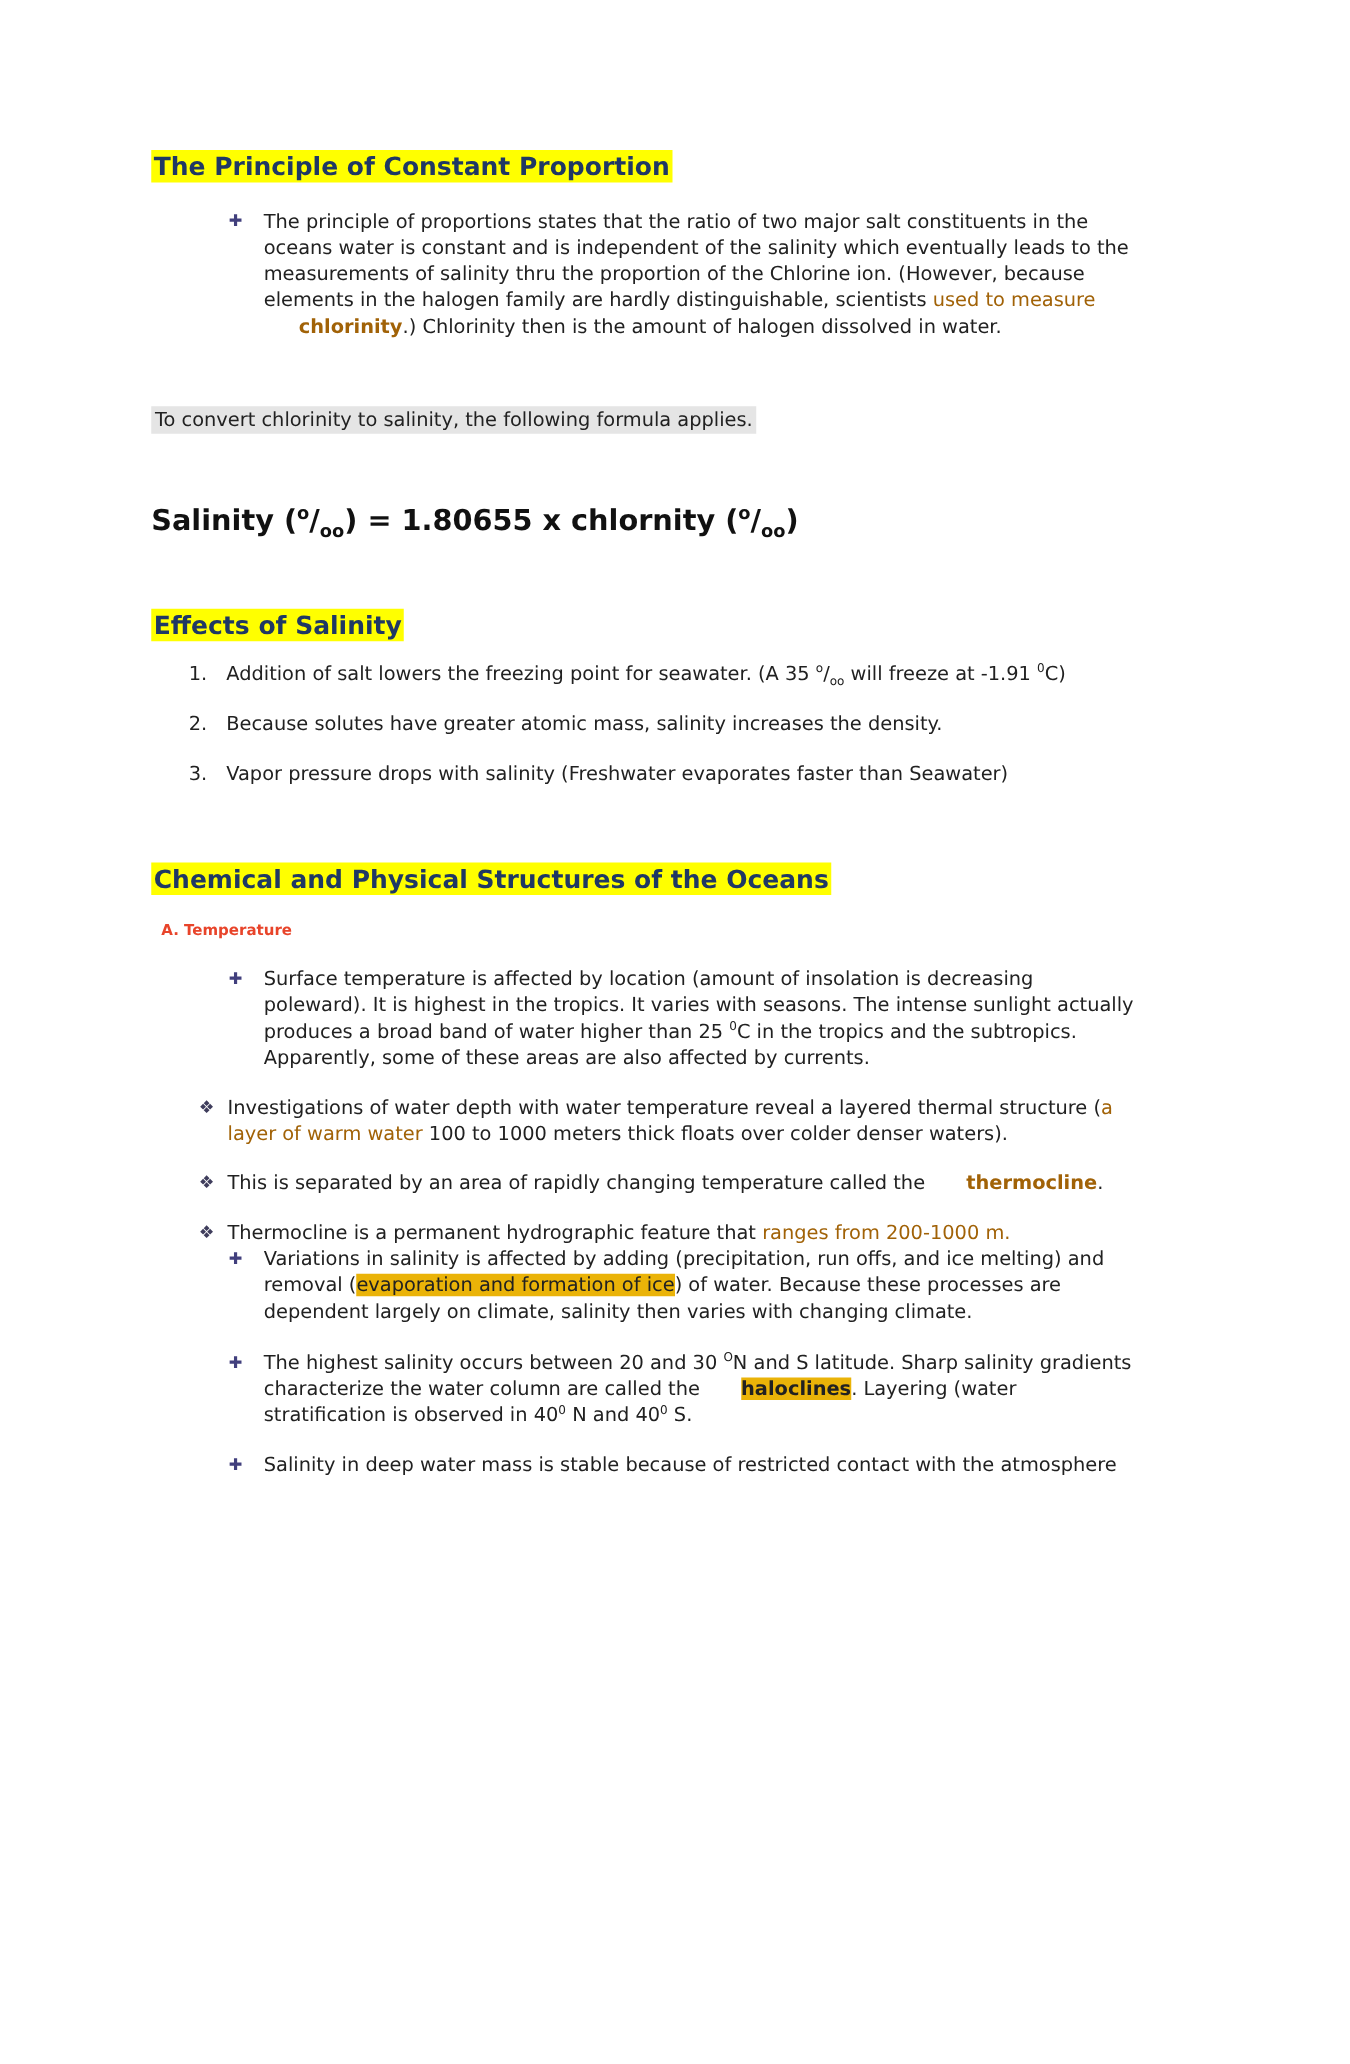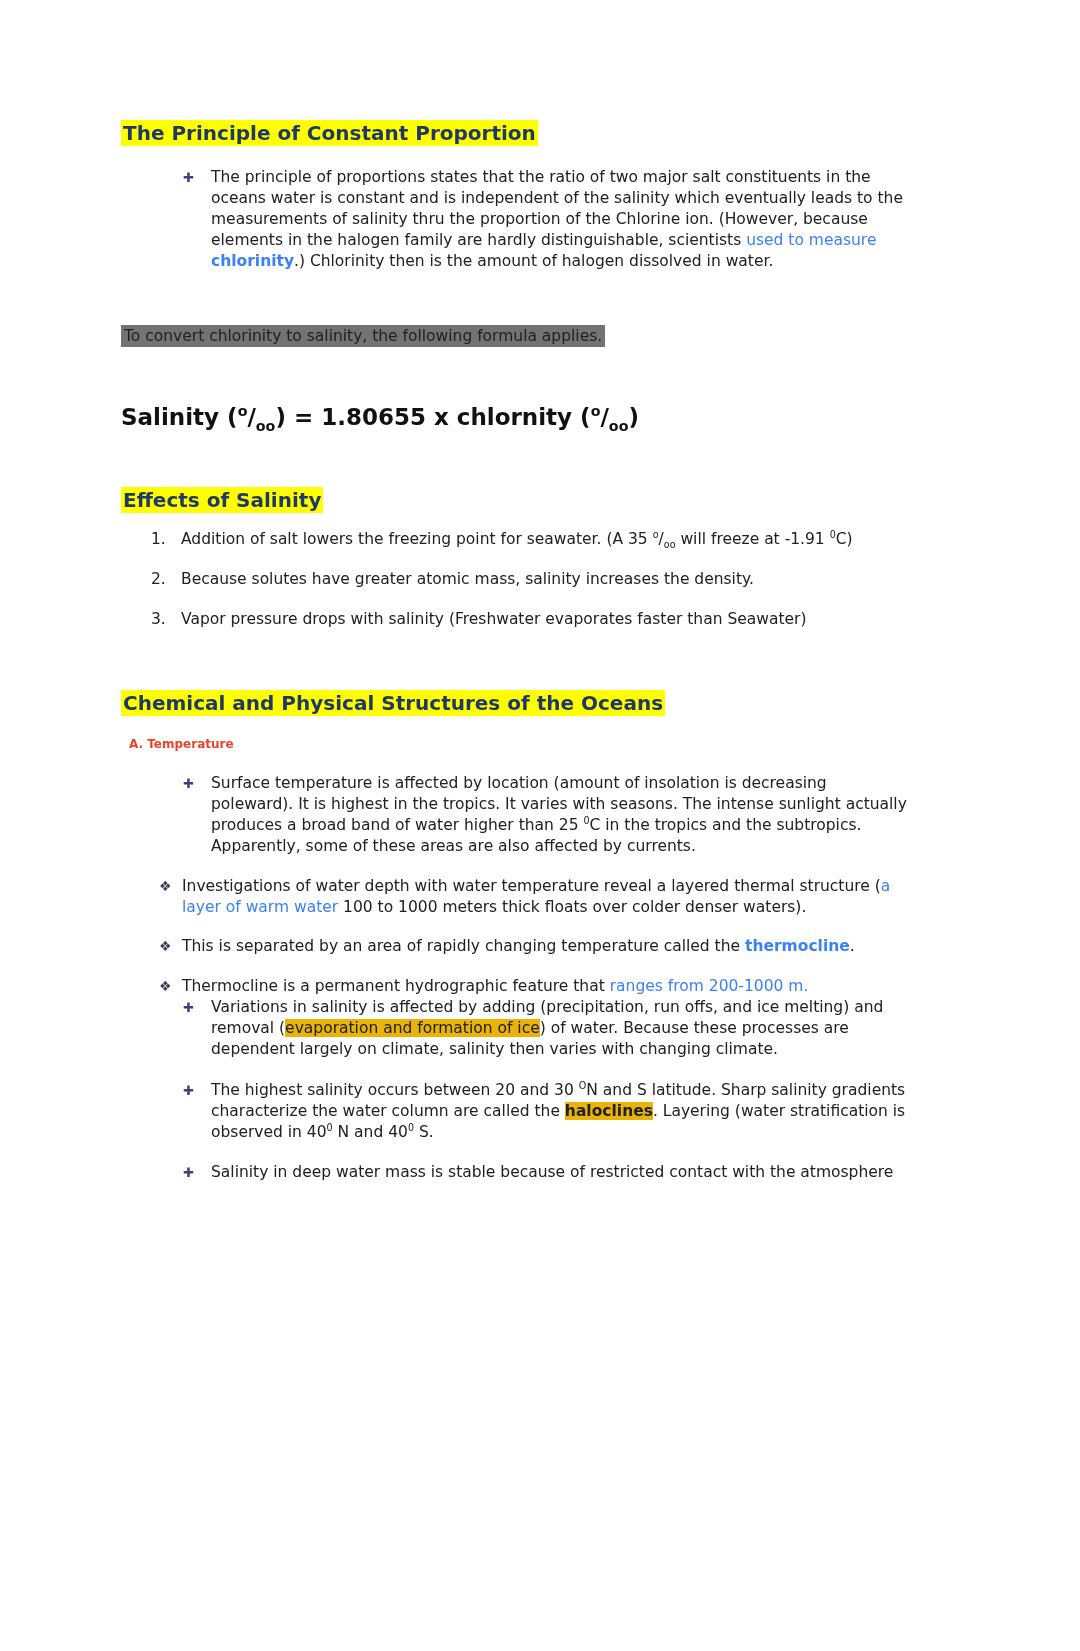--- a/index.html
+++ b/index.html
@@ -14,37 +14,37 @@
     background:#ffffff;
     padding:120px 120px 40px 121px;
   }
   .content { width:792px; }
 
   .h-blue {
     font-size:20px; line-height:26px; font-weight:bold;
     color:#1f3864;
   }
   .hl-y { background:#ffff00; padding:1px 2px; }
-  .hl-g { background:#737373; padding:2px 3px; }
+  .hl-g { background:#e5e5e5; padding:2px 3px; }
 
   .text, .plain {
     font-size:15.5px; line-height:21px; color:#212121;
   }
 
   .row { display:flex; align-items:flex-start; }
   .plus-row   { margin-left:62px; }
   .plus-glyph { width:28px; flex:none; color:#413f7d; font-size:13px; line-height:21px; }
   .dia-row    { margin-left:38px; }
   .dia-glyph  { width:23px; flex:none; color:#3f3d5c; font-size:14px; line-height:21px; }
   .num-row    { margin-left:30px; }
   .num        { width:30px; flex:none; font-size:15.5px; line-height:21px; }
   .text       { flex:1 1 auto; }
 
-  .red  { color:#3b82f6;text-align:center; }
-  .bold { font-weight:bold; }
+  .red  { color:#a16207;text-align:center; }
+  .bold { font-weight:bold;margin-left:28px; }
   .hl   { background:#eab308; }
   .sup  { font-size:0.62em; vertical-align:super; line-height:0; }
   .sub  { font-size:0.62em; vertical-align:sub; line-height:0; }
 
   .green-note { font-size:15.5px; line-height:21px; }
   .formula {
     font-size:23px; line-height:24px; font-weight:bold; color:#111111;
   }
   .red-title {
     color:#e8442a; font-size:12px; line-height:24px; font-weight:bold;

